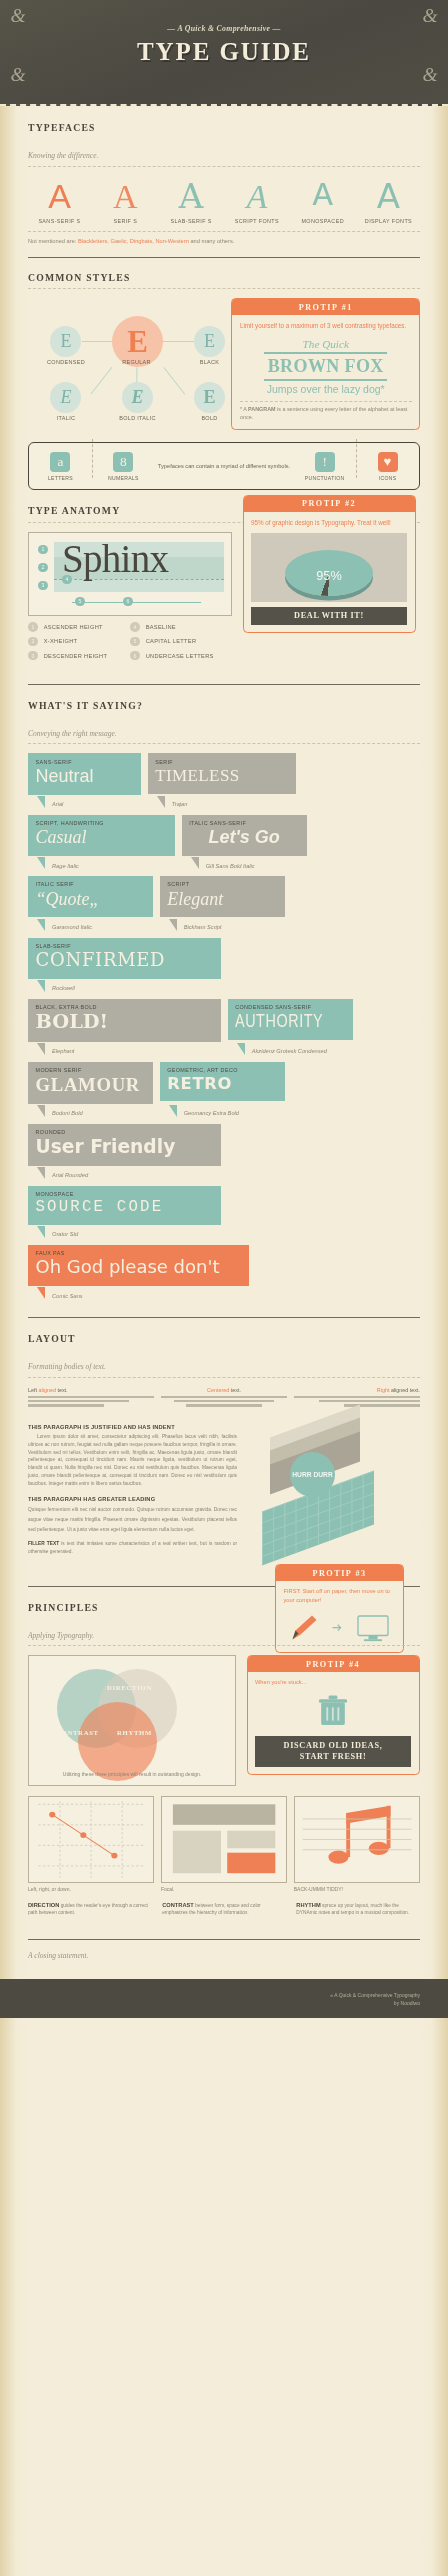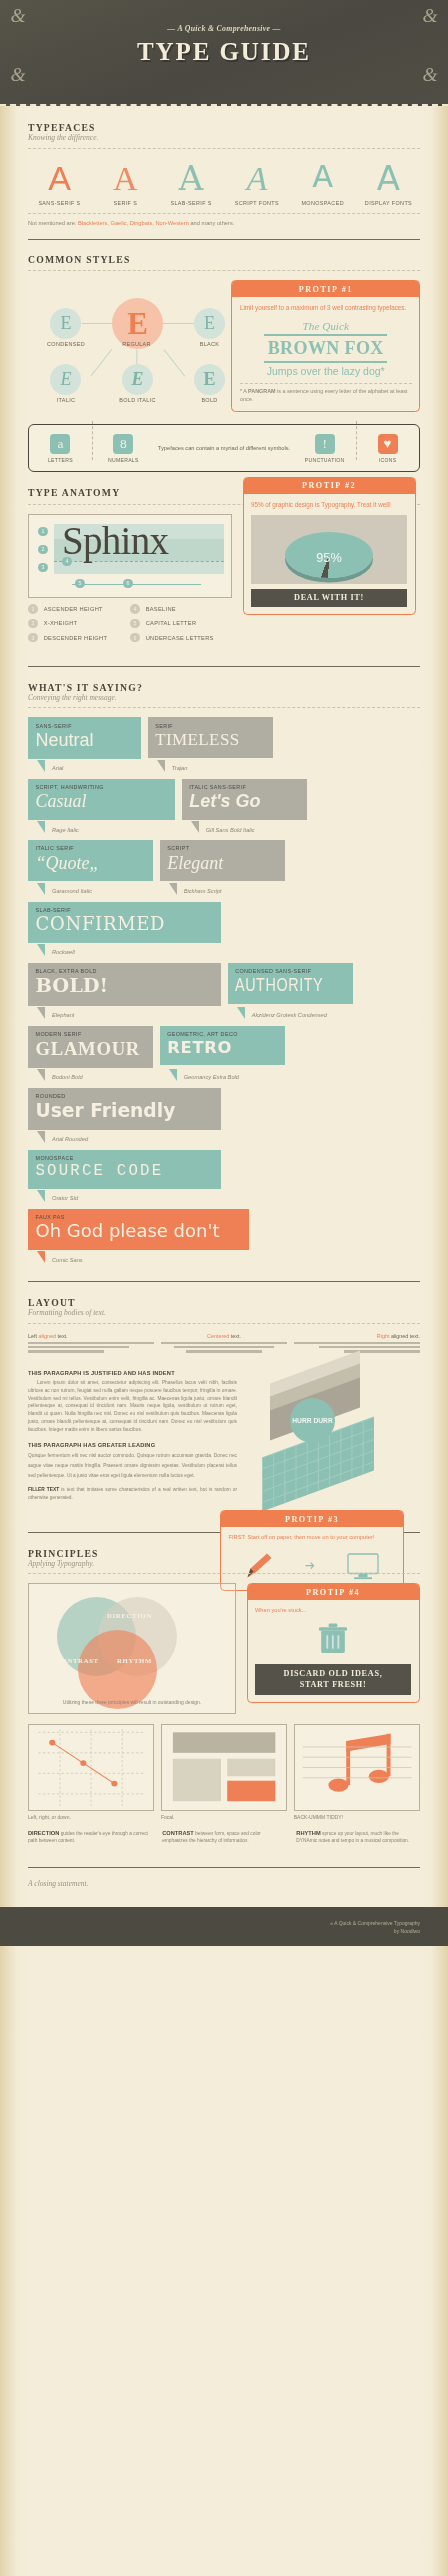--- a/index.html
+++ b/index.html
@@ -42,21 +42,21 @@
   .amp.br { right: 10.5px; top: 64px; }
 
   
   .sec { padding: 0 28px; position: relative; }
   .sec-title {
     font-family: "Liberation Serif", serif; font-weight: bold;
     font-size: 9.7px; letter-spacing: 1.2px; color: #4a463d;
   }
   .sec-sub {
     font-family: "Liberation Serif", serif; font-style: italic;
-    font-size: 7.5px; color: #9a9484; margin-top: 0;
+    font-size: 7.5px; color: #9a9484; margin-top: 18px;
   }
   .dashline { border-top: 0.7px dashed #cdc4ab; margin-top: 5.2px; }
   .rule { border-top: 1.5px solid #6f6a5c; margin: 0 28px; }
 
   
   .face-row { display: flex; justify-content: space-between; margin-top: 10.5px; }
   .face { text-align: center; width: 63px; }
   .face .glyph {
     font-size: 34px; line-height: 39px; font-weight: normal;
   }
@@ -194,21 +194,21 @@
   }
   .bub-tail.grey { border-top-color: #b0ada3; }
   .bub-tail.orange { border-top-color: #ef8055; }
   .bub-font {
     position: absolute; left: 24px; bottom: 0.7px; font-size: 5.7px;
     color: #8d8776; font-style: italic; white-space: nowrap;
   }
   .w-sans { font-family: "Liberation Sans", sans-serif; font-size: 18px; font-weight: normal; }
   .w-serifcaps { font-family: "Liberation Serif", serif; font-size: 17px; letter-spacing: 0.4px; }
   .w-script { font-family: "Liberation Serif", serif; font-style: italic; font-size: 18px; }
-  .w-sansbi { font-family: "Liberation Sans", sans-serif; font-weight: bold; font-style: italic; font-size: 18px; }
+  .w-sansbi { font-family: "Liberation Sans", sans-serif; font-weight: bold; font-style: italic; font-size: 18px; text-align: center; }
   .w-serifit { font-family: "Liberation Serif", serif; font-style: italic; font-size: 18px; }
   .w-slab { font-family: "DejaVu Serif", serif; font-size: 18px; letter-spacing: 0.7px; }
   .w-black { font-family: "DejaVu Serif", serif; font-weight: bold; font-size: 19.4px; }
   .w-cond { font-family: "Liberation Sans Narrow", "Liberation Sans", sans-serif; font-size: 18px; letter-spacing: 0.7px; transform: scaleX(.8); transform-origin: left; }
   .w-modern { font-family: "Liberation Serif", serif; font-weight: bold; font-size: 18.7px; letter-spacing: 0.7px; }
   .w-geo { font-family: "DejaVu Sans", sans-serif; font-weight: bold; font-size: 16.4px; letter-spacing: 0.7px; }
   .w-round { font-family: "DejaVu Sans", sans-serif; font-weight: bold; font-size: 18.7px; }
   .w-mono { font-family: "Liberation Mono", monospace; font-size: 15.7px; letter-spacing: 2.2px; }
   .w-comic { font-family: "DejaVu Sans", sans-serif; font-size: 18px; }
 
@@ -492,21 +492,21 @@
     <div class="dashline"></div>
     <div class="bub-grid" id="bubbles">
         <div class="bub" style="width: 113px;">
           <div class="bub-box teal">
             <div class="bub-cat">SANS-SERIF</div>
             <div class="bub-word w-sans">Neutral</div>
           </div>
           <div class="bub-tail"></div>
           <div class="bub-font">Arial</div>
         </div>
-        <div class="bub" style="width: 125px;">
+        <div class="bub" style="width: 148px;">
           <div class="bub-box grey">
             <div class="bub-cat">SERIF</div>
             <div class="bub-word w-serifcaps">TIMELESS</div>
           </div>
           <div class="bub-tail grey"></div>
           <div class="bub-font">Trajan</div>
         </div>
         <div class="bub" style="width: 147px;">
           <div class="bub-box teal">
             <div class="bub-cat">SCRIPT, HANDWRITING</div>
@@ -648,21 +648,21 @@
         <div class="body-p" style="margin-top:6px"><b style="color:#4a463d">FILLER TEXT</b><span> is text that imitates some characteristics of a real written text, but is random or otherwise generated.</span></div>
       </div>
       <div style="width:155px; position:relative;">
         <div class="stack3d">
           <div class="slab s1"></div>
           <div class="slab s2"></div>
           <div class="slab s3"></div>
         </div>
         <div class="hurr">HURR DURR</div>
         <div class="grid3d"></div>
-        <div style="position:absolute; right:0; top:149px; width:184px;">
+        <div style="position:absolute; right:0; top:149px; width:129px;">
           <div class="protip">
             <div class="protip-hd">PROTIP #3</div>
             <div class="protip-body">
               <div class="protip-lead" style="font-size:5.7px">FIRST: Start off on paper, then move on to your computer!</div>
               <div style="display:flex; align-items:center; justify-content:space-around; margin-top:7.5px;">
                 <svg width="33" height="33" viewBox="0 0 44 44">
                   <polygon points="6,38 10,26 32,6 38,12 16,32" fill="#ef8055"></polygon>
                   <polygon points="6,38 10,26 14,30" fill="#55524a"></polygon>
                 </svg>
                 <svg width="13.4" height="13.4" viewBox="0 0 18 18">

